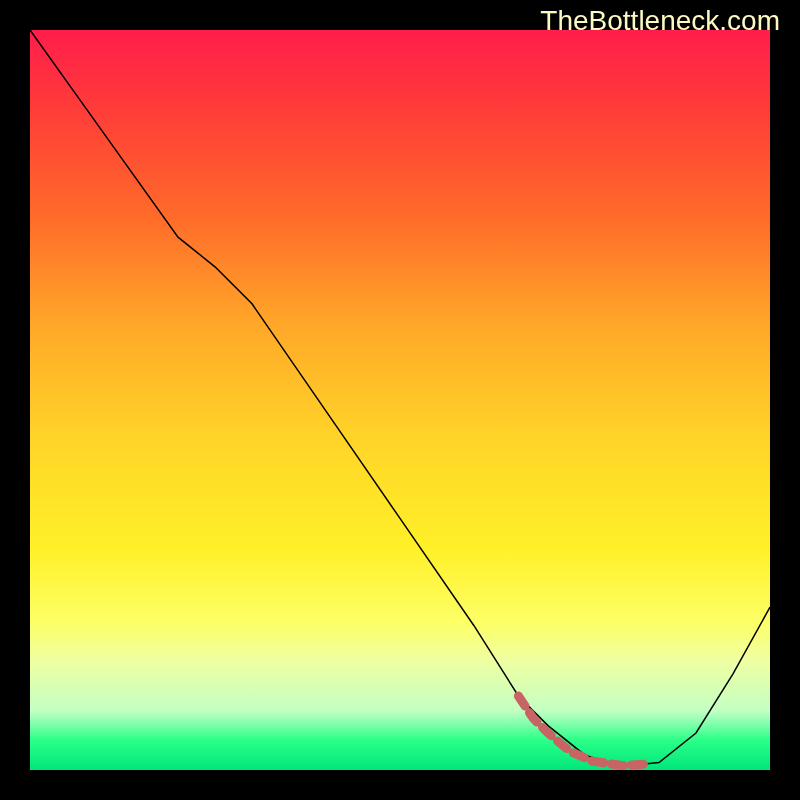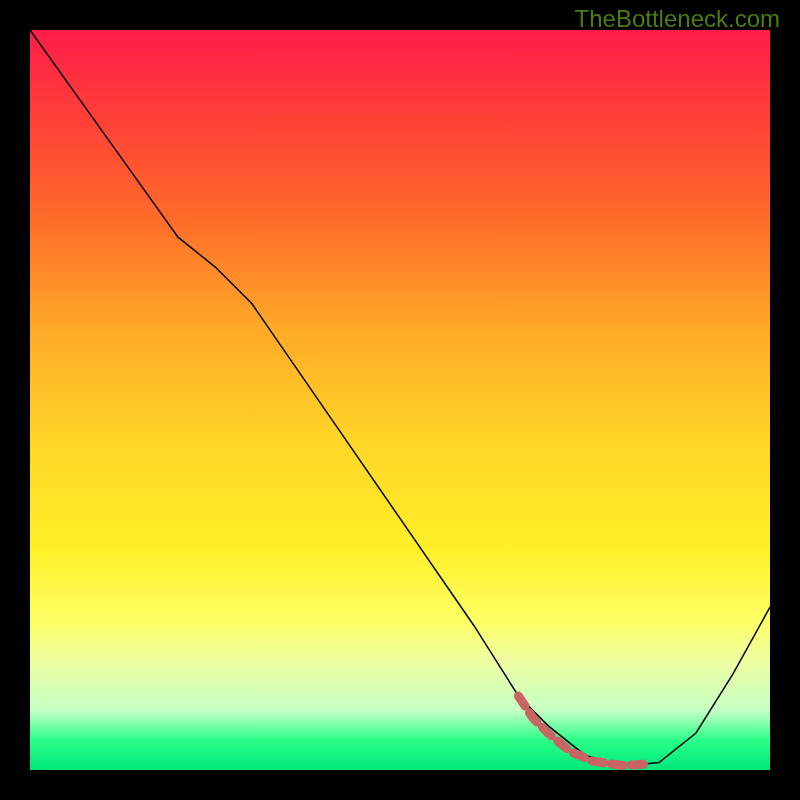--- a/index.html
+++ b/index.html
@@ -8,22 +8,22 @@
     width: 800px;
     height: 800px;
     background: #000;
     position: relative;
     font-family: Arial, sans-serif;
   }
   .watermark {
     position: absolute;
     top: 5px;
     right: 20px;
-    color: #4d7c0f;
-    font-size: 24px;
+    color: #fef9c3;
+    font-size: 28px;
     font-weight: normal;
     z-index: 10;
   }
   .plot-area {
     position: absolute;
     left: 30px;
     top: 30px;
     width: 740px;
     height: 740px;
     background: linear-gradient(to bottom,

